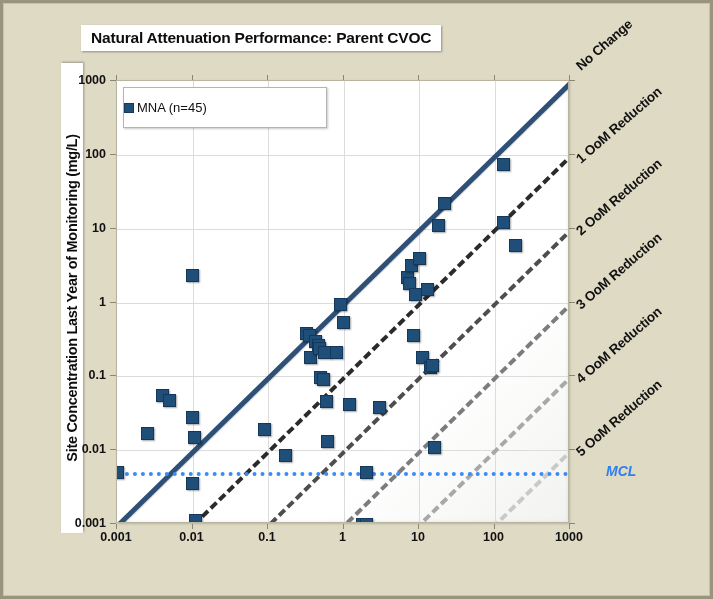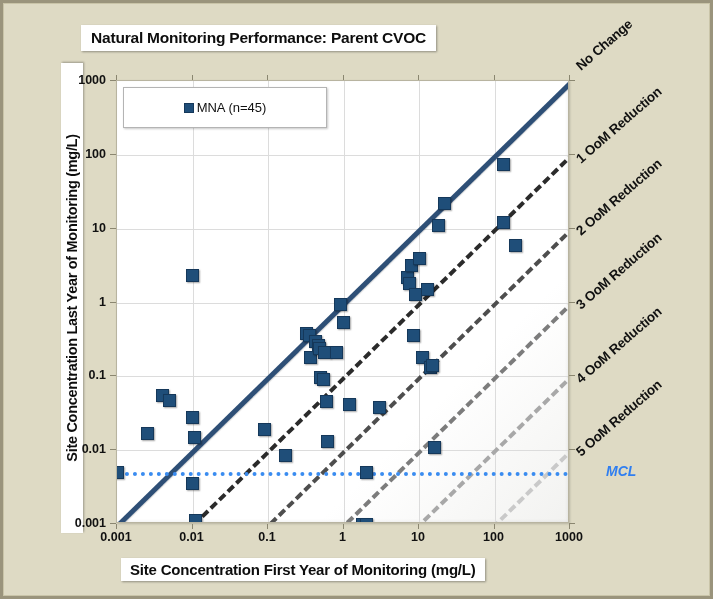--- a/index.html
+++ b/index.html
@@ -118,21 +118,21 @@
     box-sizing:border-box;
   }
 
   
   #legend {
     position:absolute; left:120px; top:84px;
     width:204px; height:41px;
     background:#ffffff;
     border:1px solid #b4b4b4;
     box-shadow:1px 1px 2px rgba(0,0,0,.22), inset 0 0 0 1px #fff;
-    display:flex; align-items:center; justify-content:center;
+    display:flex; align-items:center; 
     box-sizing:border-box;
   }
   #legend-swatch {
     width:10px; height:10px;
     background:#1f4e79; border:1.4px solid #15385a;
     box-sizing:border-box;
     margin-right:3px;
   }
   #legend-label { font-size:13px; color:#111; }
 
@@ -150,21 +150,21 @@
     font-size:14px; font-weight:bold; font-style:italic;
     color:#2f7ef0;
     white-space:nowrap;
   }
 </style>
 </head>
 <body>
 
 <div id="frame">
 
-  <div id="chart-title">Natural Monitoring Performance: Parent CVOC</div>
+  <div id="chart-title">Natural Attenuation Performance: Parent CVOC</div>
 
   <div id="yaxis-title">Site Concentration Last Year of Monitoring (mg/L)</div>
 
   <div id="plot">
       <div class="gridline-v" style="left: 76px;"></div>
       <div class="gridline-h" style="top: 74px;"></div>
       <div class="gridline-v" style="left: 151px;"></div>
       <div class="gridline-h" style="top: 148px;"></div>
       <div class="gridline-v" style="left: 227px;"></div>
       <div class="gridline-h" style="top: 222px;"></div>
@@ -220,21 +220,20 @@
       <div class="pt" style="left: 313.033px; top: 286.921px; background: rgb(31, 78, 121);"></div>
       <div class="pt" style="left: 315.295px; top: 284.544px; background: rgb(31, 78, 121);"></div>
       <div class="pt" style="left: 317.411px; top: 366.111px; background: rgb(31, 78, 121);"></div>
       <div class="pt" style="left: 321.273px; top: 144.611px; background: rgb(31, 78, 121);"></div>
       <div class="pt" style="left: 327.853px; top: 122.384px; background: rgb(31, 78, 121);"></div>
       <div class="pt" style="left: 386.103px; top: 83.9247px; background: rgb(31, 78, 121);"></div>
       <div class="pt" style="left: 386.103px; top: 141.82px; background: rgb(31, 78, 121);"></div>
       <div class="pt" style="left: 398.546px; top: 164.046px; background: rgb(31, 78, 121);"></div>
     </div>
 
-  <div id="xaxis-title">Site Concentration First Year of Monitoring (mg/L)</div>
 
   <div id="legend">
     <span id="legend-swatch"></span>
     <span id="legend-label">MNA (n=45)</span>
   </div>
 
   <div id="ticks-labels">
       <div class="tick-x" style="left: 113px;"></div>
       <div class="tick-xt" style="left: 113px;"></div>
       <div class="xlab" style="left: 113px;">0.001</div>

